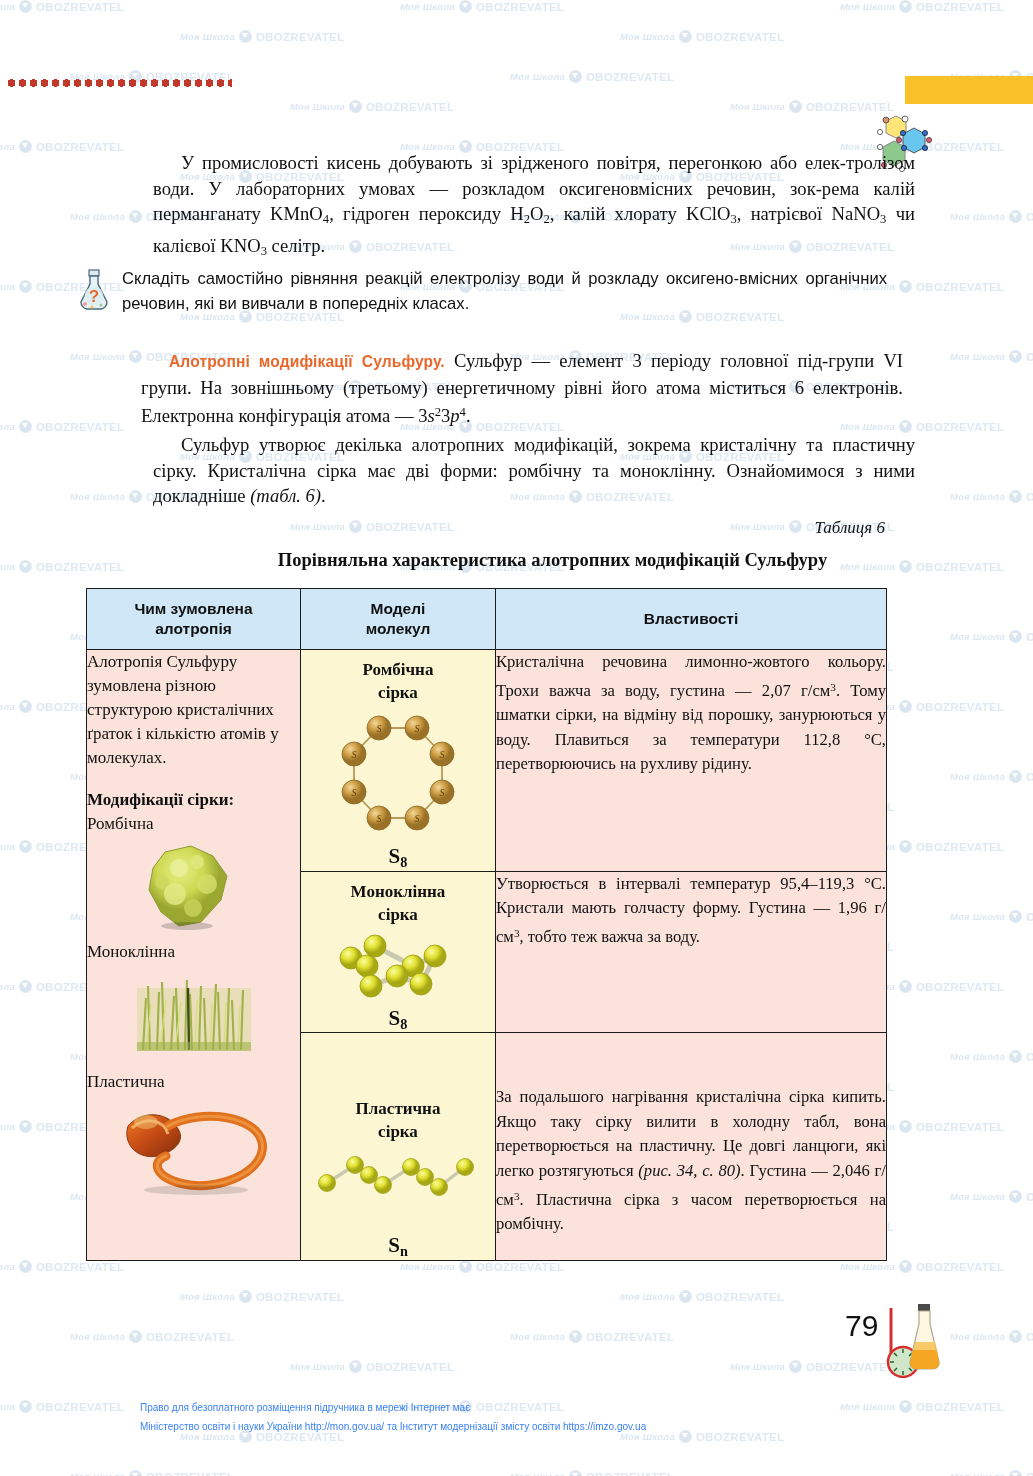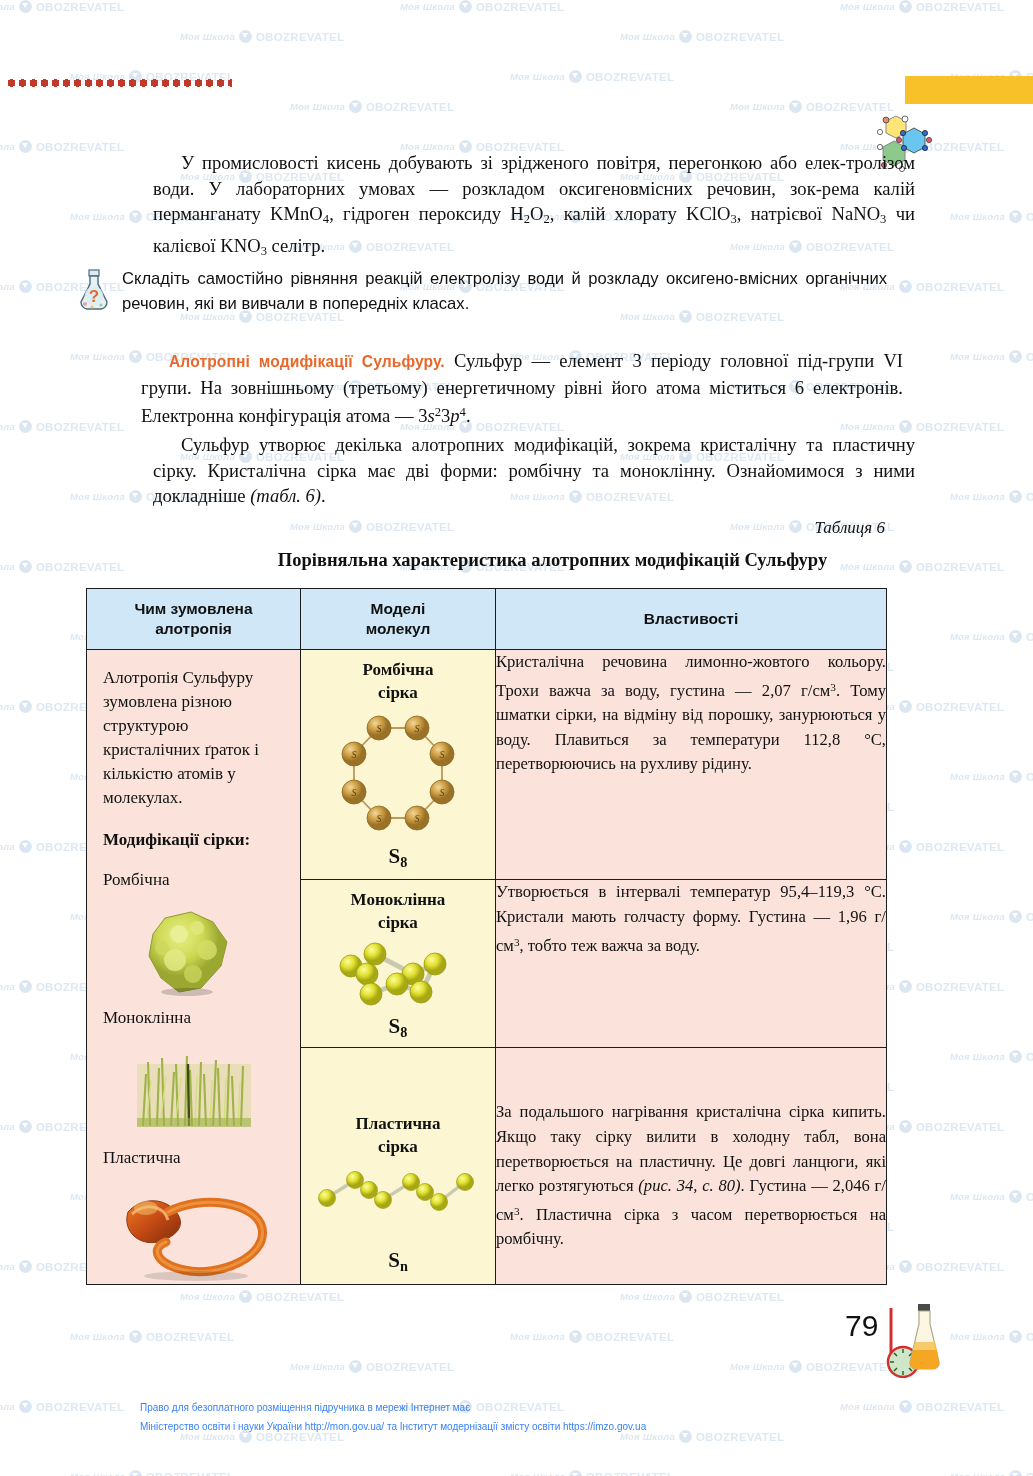--- a/index.html
+++ b/index.html
@@ -118,21 +118,21 @@
     line-height:20px;
   }
   .col1 { width:214px; }
   .col2 { width:195px; }
   .col3 { width:391px; }
 
   td.c1 { background:#fbe3dc; padding:10px 12px 8px 12px; }
   td.c2 { background:#fcf6d2; }
   td.c3 { background:#fbe3dc; padding:9px 13px 8px 13px;margin-top:42px; }
 
-  .c1 p { margin:16px; font-size:17px; line-height:24px; color:#111; }
+  .c1 p { margin:0; font-size:17px; line-height:24px; color:#111; }
   .c1 .bold { font-weight:bold; }
   .c3 p { margin:0; font-size:16.6px; line-height:24.6px; color:#111; text-align:justify; }
 
   .model-title {
     text-align:center; font-weight:bold; font-size:17px; line-height:23px;
     color:#111; padding-top:8px;
   }
   .model-formula {
     text-align:center; font-weight:bold; font-size:21px; color:#111;
   }

